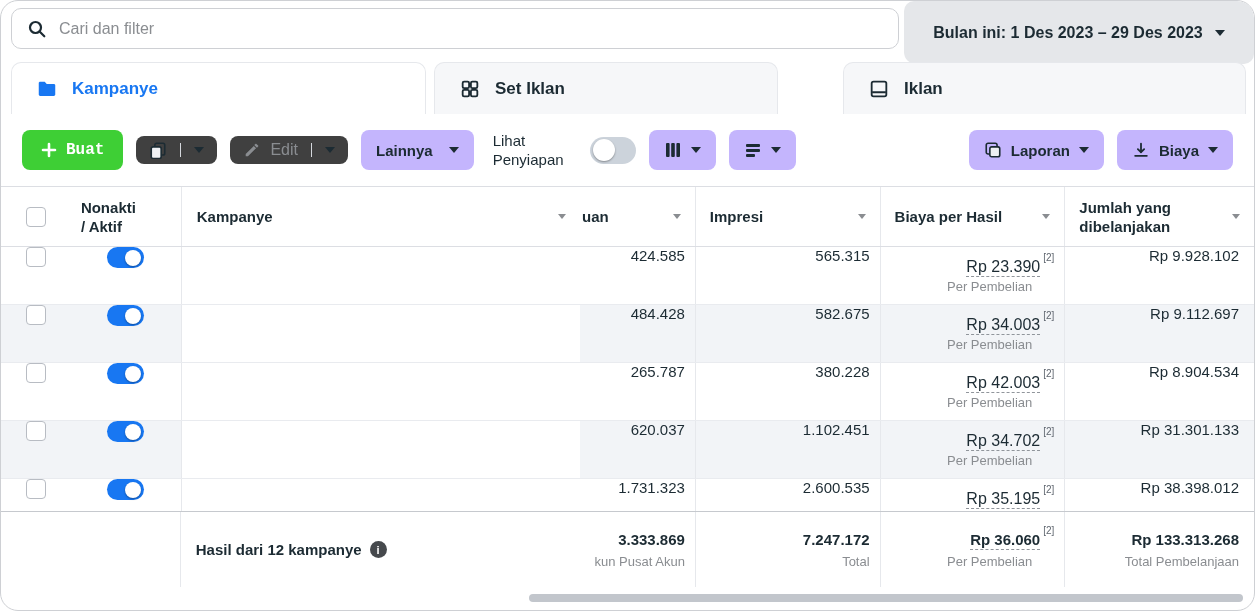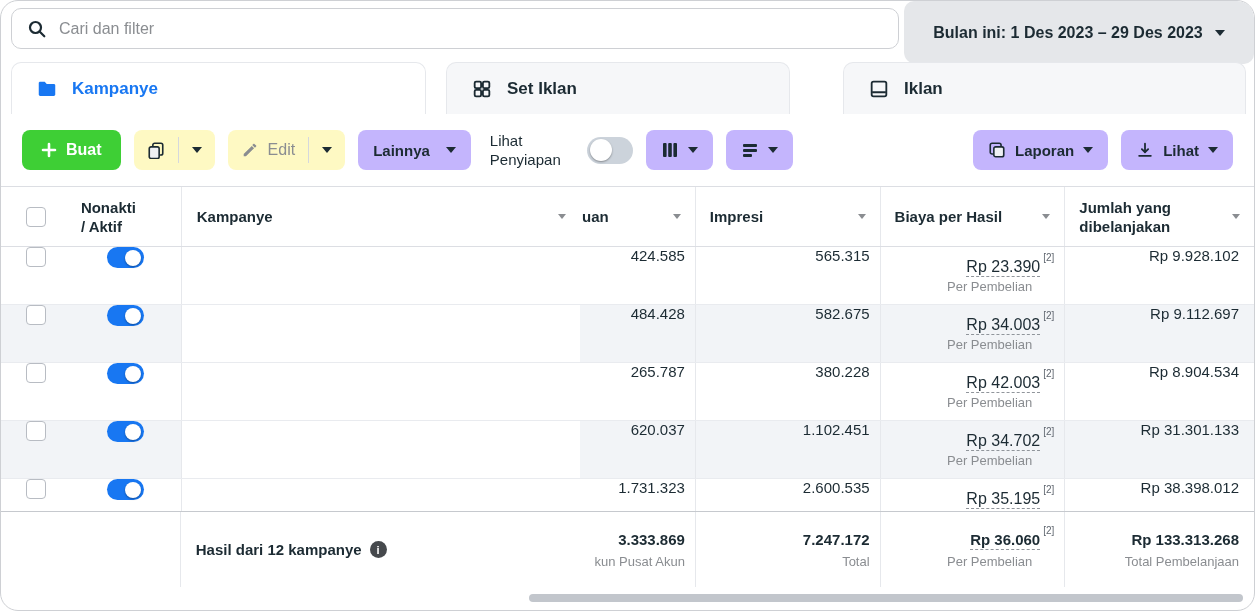--- a/index.html
+++ b/index.html
@@ -21,30 +21,30 @@
               display:flex; align-items:center; justify-content:center; gap:12px;
               font-size:16px; font-weight:600; cursor:pointer; }
 
   
   .tab { position:absolute; top:61px; height:52px; display:flex; align-items:center;
          gap:14px; padding:0 24px; font-size:17px; font-weight:700;
          border:1px solid #e6e8ec; border-bottom:none; border-radius:10px 10px 0 0;
          background:#f6f7f9; cursor:pointer; }
   .tab.active { background:#fff; color:var(--accent,#1877f2); }
   .tab-campaigns { left:10px;  width:415px; }
-  .tab-adsets    { left:445px; width:344px; }
+  .tab-adsets    { left:433px; width:344px; }
   .tab-ads       { left:842px; width:403px; }
 
   
   .toolbar { position:absolute; top:113px; left:0; right:0; height:72px;
              display:flex; align-items:center; gap:13px; padding:0 21px; background:#fff; }
   .btn { height:40px; display:flex; align-items:center; gap:9px; padding:0 15px;
          background:#c4b5fd; border-radius:8px; font-size:15px; font-weight:600; cursor:pointer; }
-  .btn-green { background:var(--green,#3ecf35); color:#fff; font-size:16px; font-weight:700; padding:0 19px; }
-  .split { display:flex; background:#fef9c3; border-radius:8px; height:40px; }
+  .btn-green { background:var(--green,#3ecf35); color:#fff; font-size:16px; font-weight:700; padding:0 19px;font-family:Liberation Mono, monospace; }
+  .split { display:flex; background:#404040; border-radius:8px; height:28px; }
   .seg { display:flex; align-items:center; gap:9px; padding:0 13px; cursor:pointer; }
   .vdiv { width:1px; background:#d5d8dd; margin:7px 0; }
   .caret { width:0; height:0; border-left:5px solid transparent; border-right:5px solid transparent;
            border-top:6px solid #1c2b33; flex-shrink:0; }
   .edit-label { color:#8a8d91; }
   .view-setup { font-size:15px; line-height:19px; width:84px; margin-left:6px; }
   .spacer { flex:1; }
 
   
   .toggle { position:relative; border-radius:999px; cursor:pointer; }
@@ -222,21 +222,21 @@
       <span>Laporan</span>
       <span class="caret"></span>
     </div>
 
     <div class="btn">
       <svg width="18" height="18" viewBox="0 0 20 20" fill="none" stroke="#1c2b33" stroke-width="2" stroke-linecap="round">
         <path d="M10 3v9"></path>
           <path d="M6.5 9L10 12.5 13.5 9"></path>
           <path d="M3.5 16.5h13"></path>
       </svg>
-      <span>Lihat</span>
+      <span>Biaya</span>
       <span class="caret"></span>
     </div>
   </div>
 
   <div class="thead">
     <div class="hc c1">
       <div class="checkbox"></div>
     </div>
     <div class="hc c2">
       <div class="hl">

